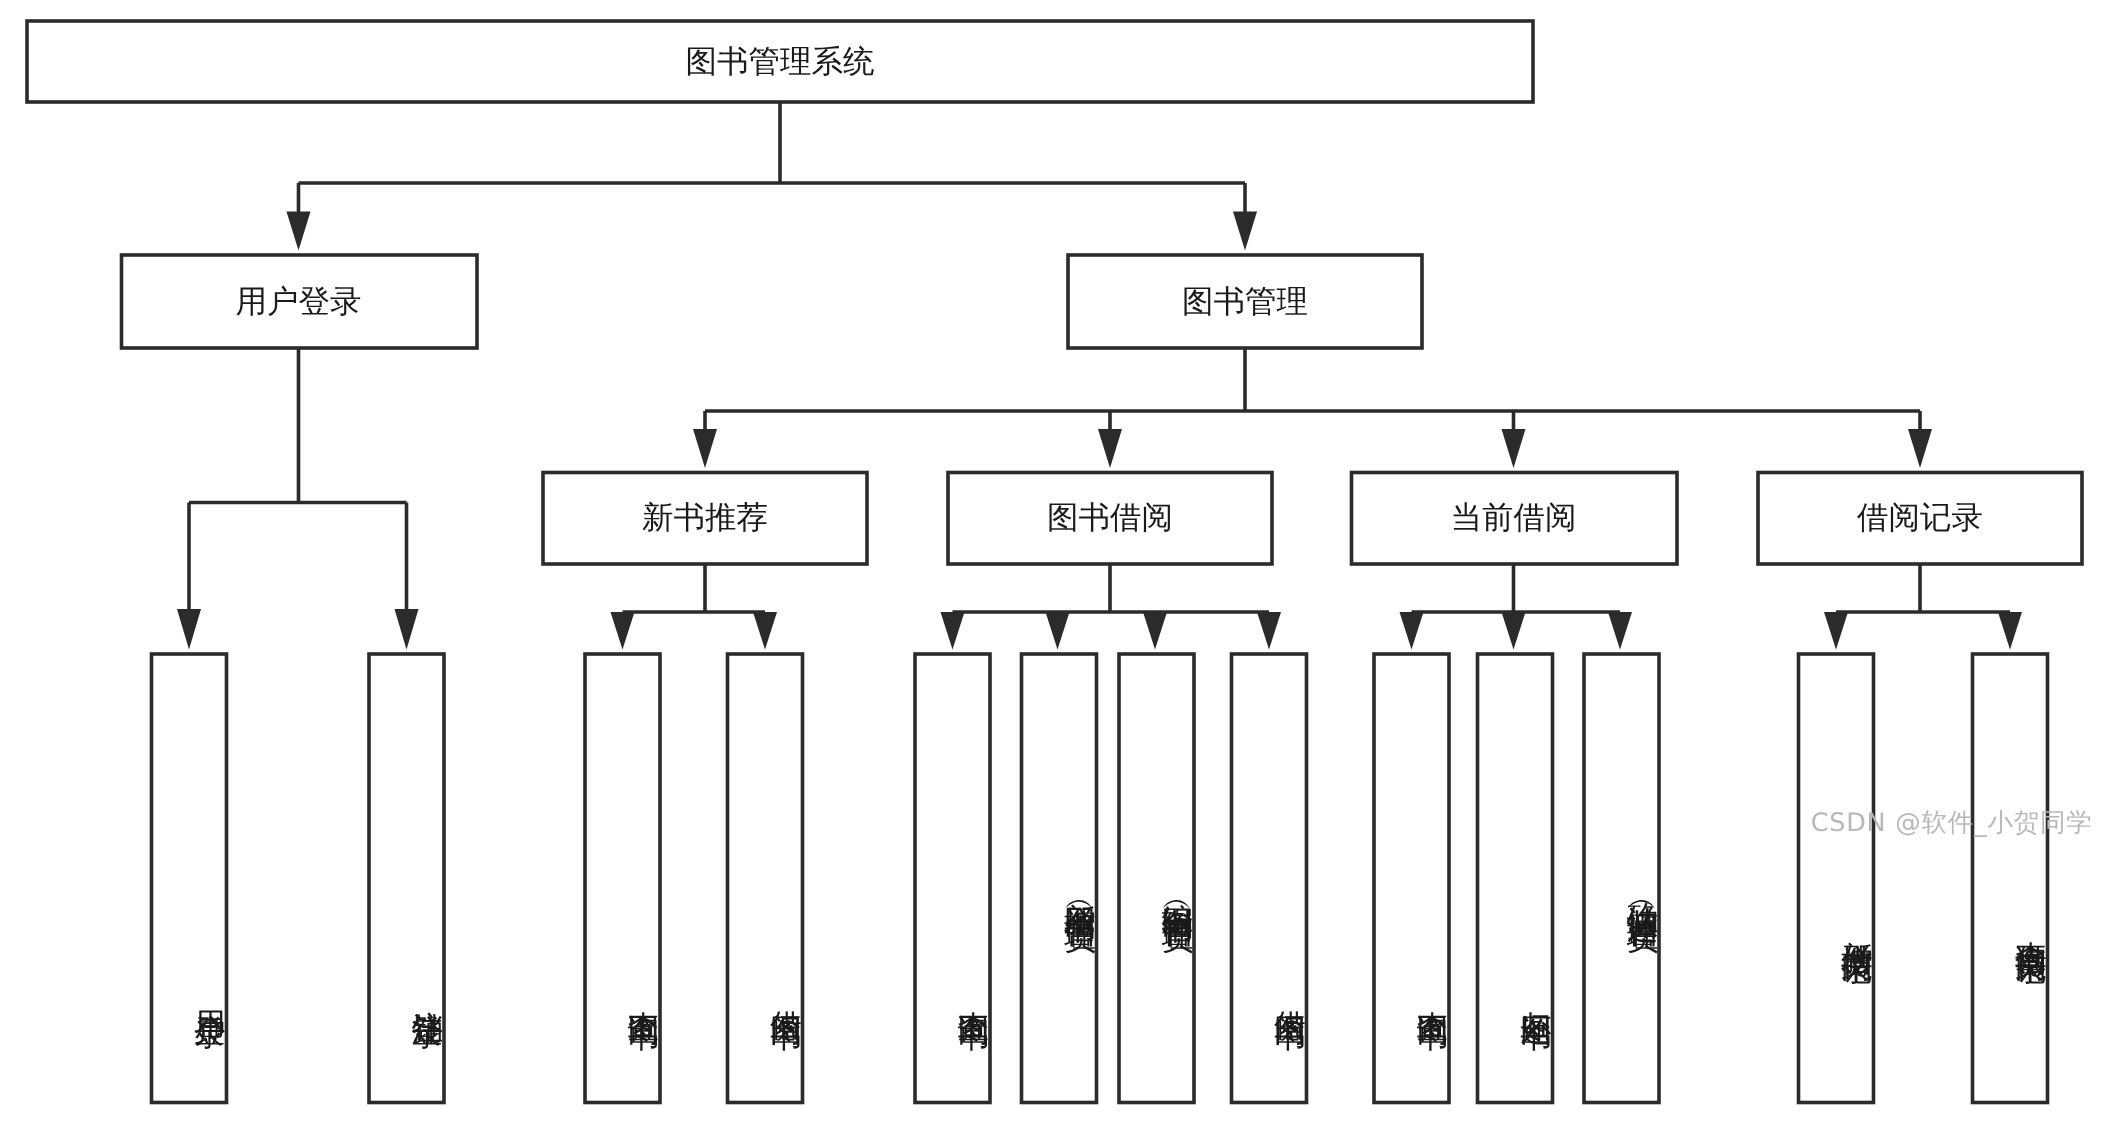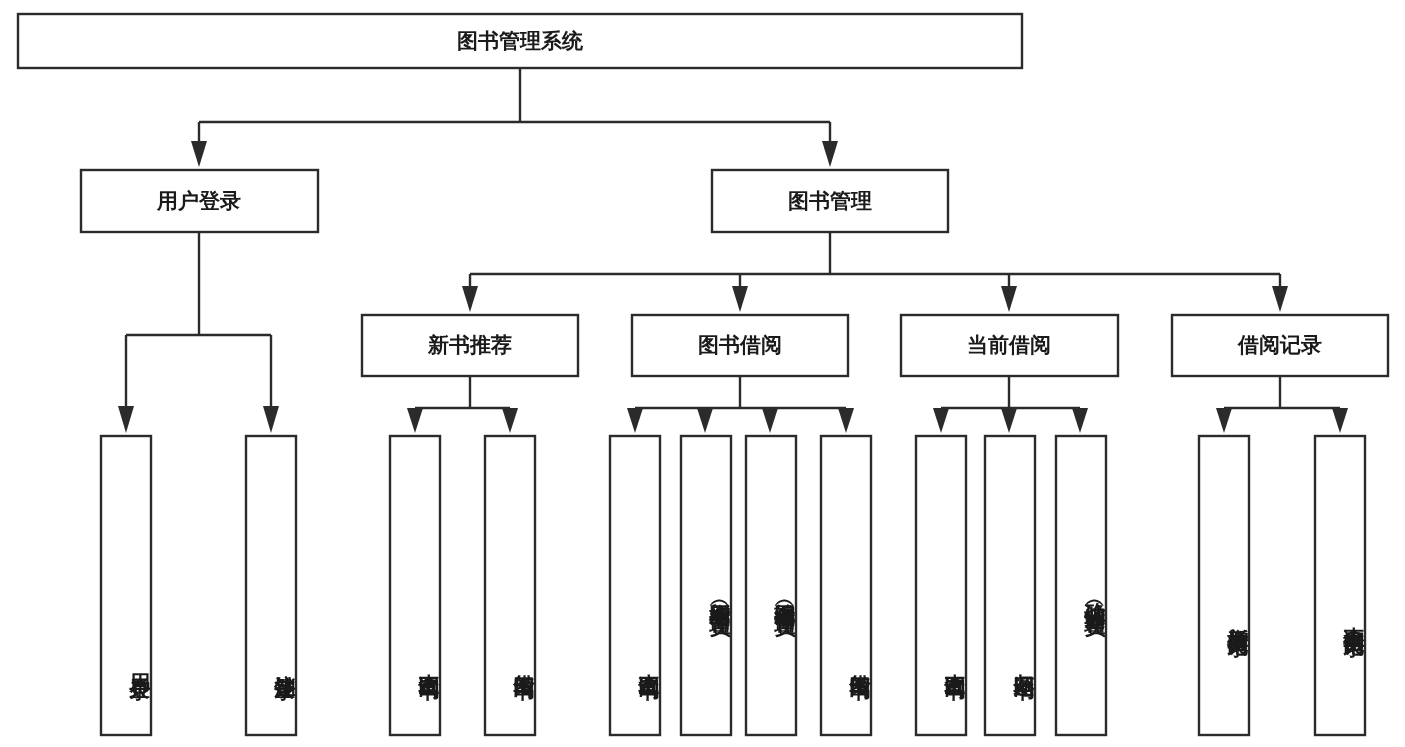--- a/index.html
+++ b/index.html
@@ -11,21 +11,20 @@
     width: 1405px;
     height: 747px;
     font-family: "DejaVu Sans", "Liberation Sans", sans-serif;
     overflow: hidden;
   }
   #diagram-root {
     position: relative;
     width: 1405px;
     height: 566px;
     background: #ffffff;
-    font-weight: bold;
   }
   svg.canvas {
     position: absolute;
     top: 0; left: 0;
     width: 1405px;
     height: 747px;
   }
   .node-box {
     fill: #ffffff;
     stroke: #2b2b2b;
@@ -201,14 +200,15 @@
   <div class="node-label-v" style="left:610px; top:436px; width:50px; height:299px; padding-top:75px;">查询图书</div>
   <div class="node-label-v" style="left:681px; top:436px; width:50px; height:299px; padding-top:8px;">新增图书（管理员）</div>
   <div class="node-label-v" style="left:746px; top:436px; width:50px; height:299px; padding-top:8px;">编辑图书（管理员）</div>
   <div class="node-label-v" style="left:821px; top:436px; width:50px; height:299px; padding-top:75px;">借阅图书</div>
   <div class="node-label-v" style="left:916px; top:436px; width:50px; height:299px; padding-top:75px;">查询图书</div>
   <div class="node-label-v" style="left:985px; top:436px; width:50px; height:299px; padding-top:75px;">归还图书</div>
   <div class="node-label-v" style="left:1056px; top:436px; width:50px; height:299px; padding-top:8px;">确认归还（管理员）</div>
   <div class="node-label-v" style="left:1199px; top:436px; width:50px; height:299px; padding-top:30px;">新增借阅记录</div>
   <div class="node-label-v" style="left:1315px; top:436px; width:50px; height:299px; padding-top:30px;">查询借阅记录</div>
 
+  <div class="watermark">CSDN @软件_小贺同学</div>
 
 </div>
 
 </body></html>

